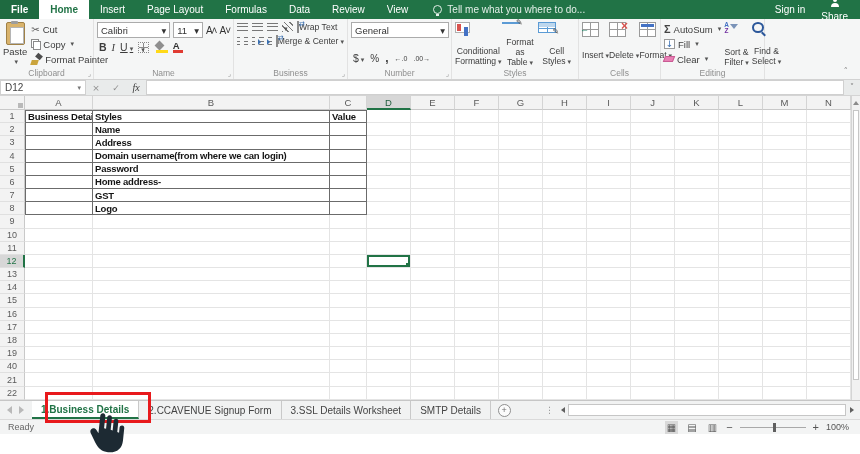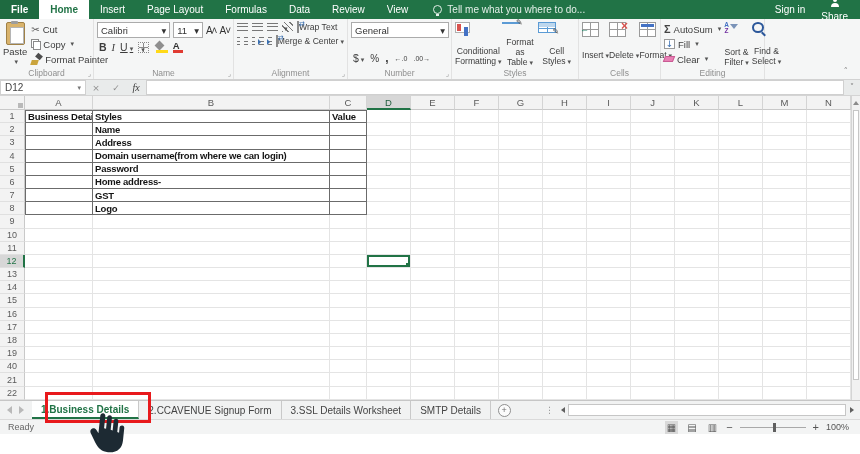--- a/index.html
+++ b/index.html
@@ -298,21 +298,21 @@
         <span class="altxt"><span class="ic-merge"></span> <span>Wrap Text</span></span>
       </div>
       <div class="alrow">
         <span class="ic-lines short"></span>
         <span class="ic-lines short"></span>
         <span class="ic-lines short"></span>
         <span class="ic-indent"></span>
         <span class="ic-indent"></span>
         <span class="altxt dd"><span class="ic-merge"></span> <span>Merge &amp; Center</span></span>
       </div>
-      <div class="glabel">Alignment</div>
+      <div class="glabel">Business</div>
       <div class="launcher">⌟</div>
     </div>
 
     <div class="rgroup g-num">
       <div class="selbox numfmt">
         <span>General</span>
           <span class="dd2 ic">▾</span>
       </div>
       <div class="numrow">
         <span class="dollar dd">$</span>

